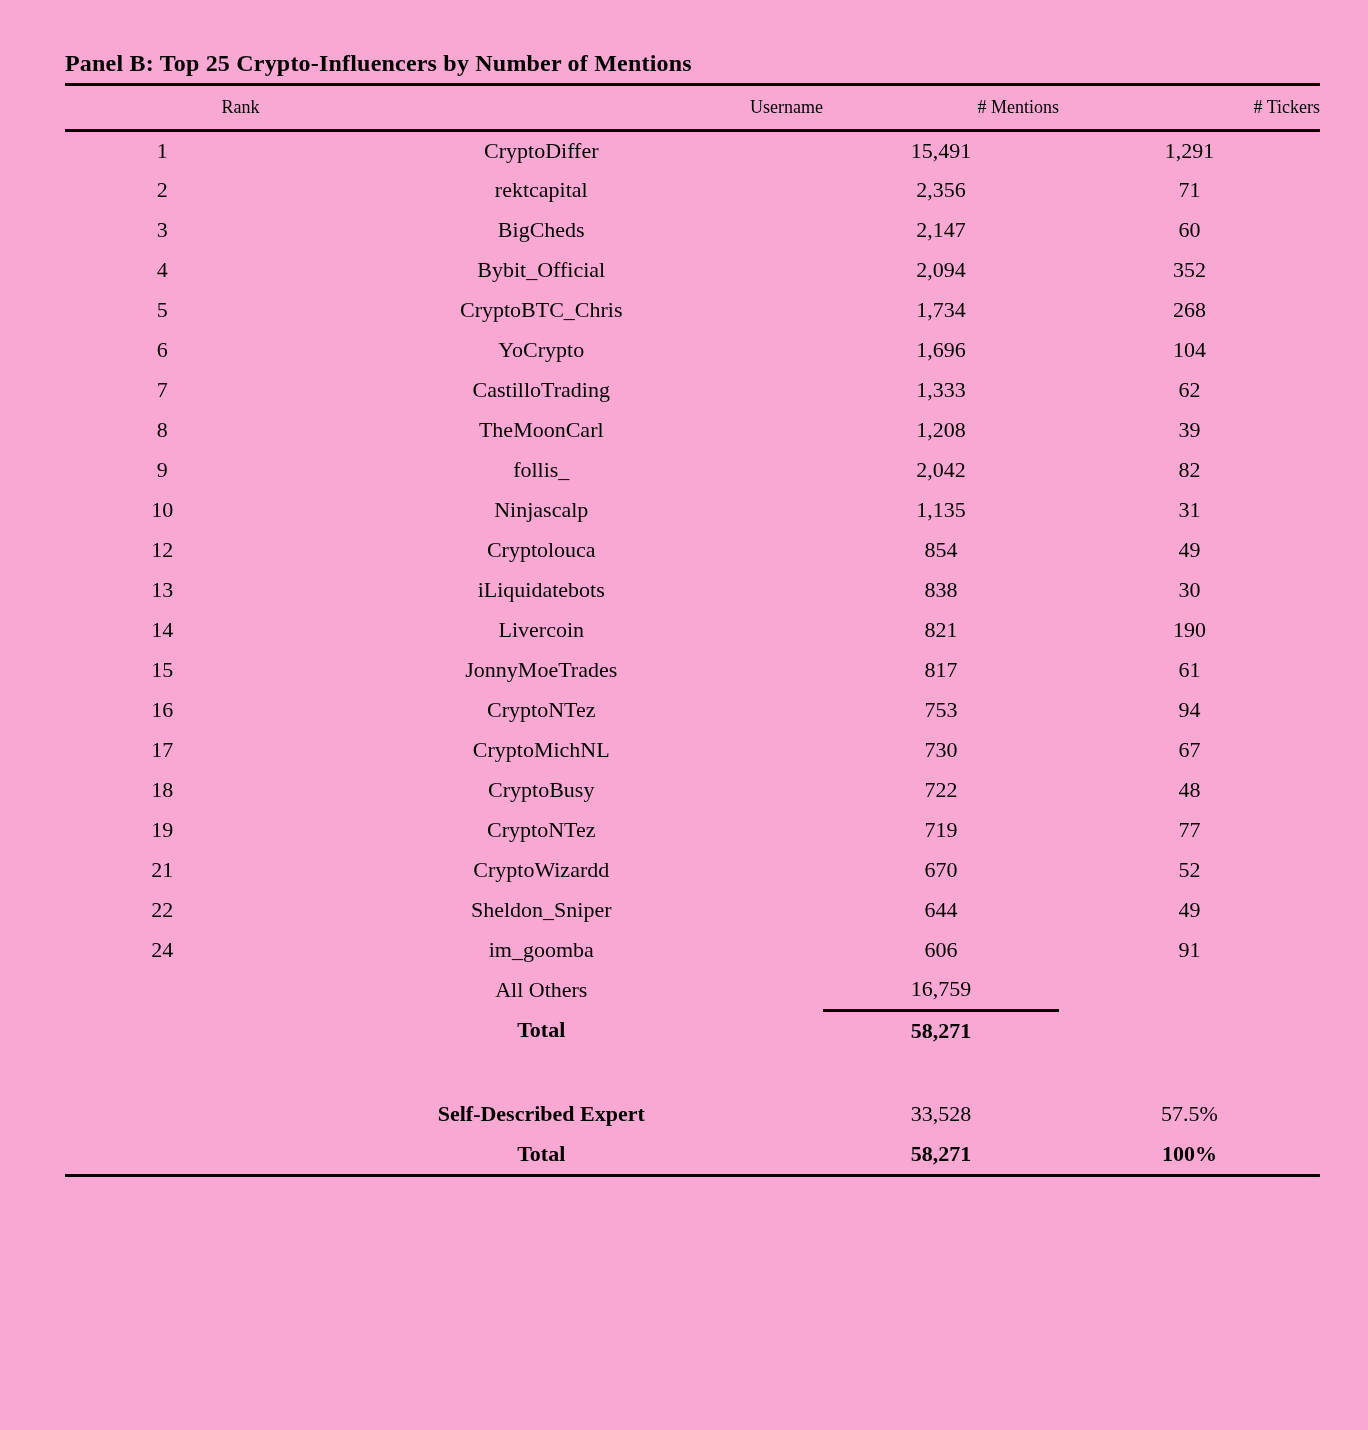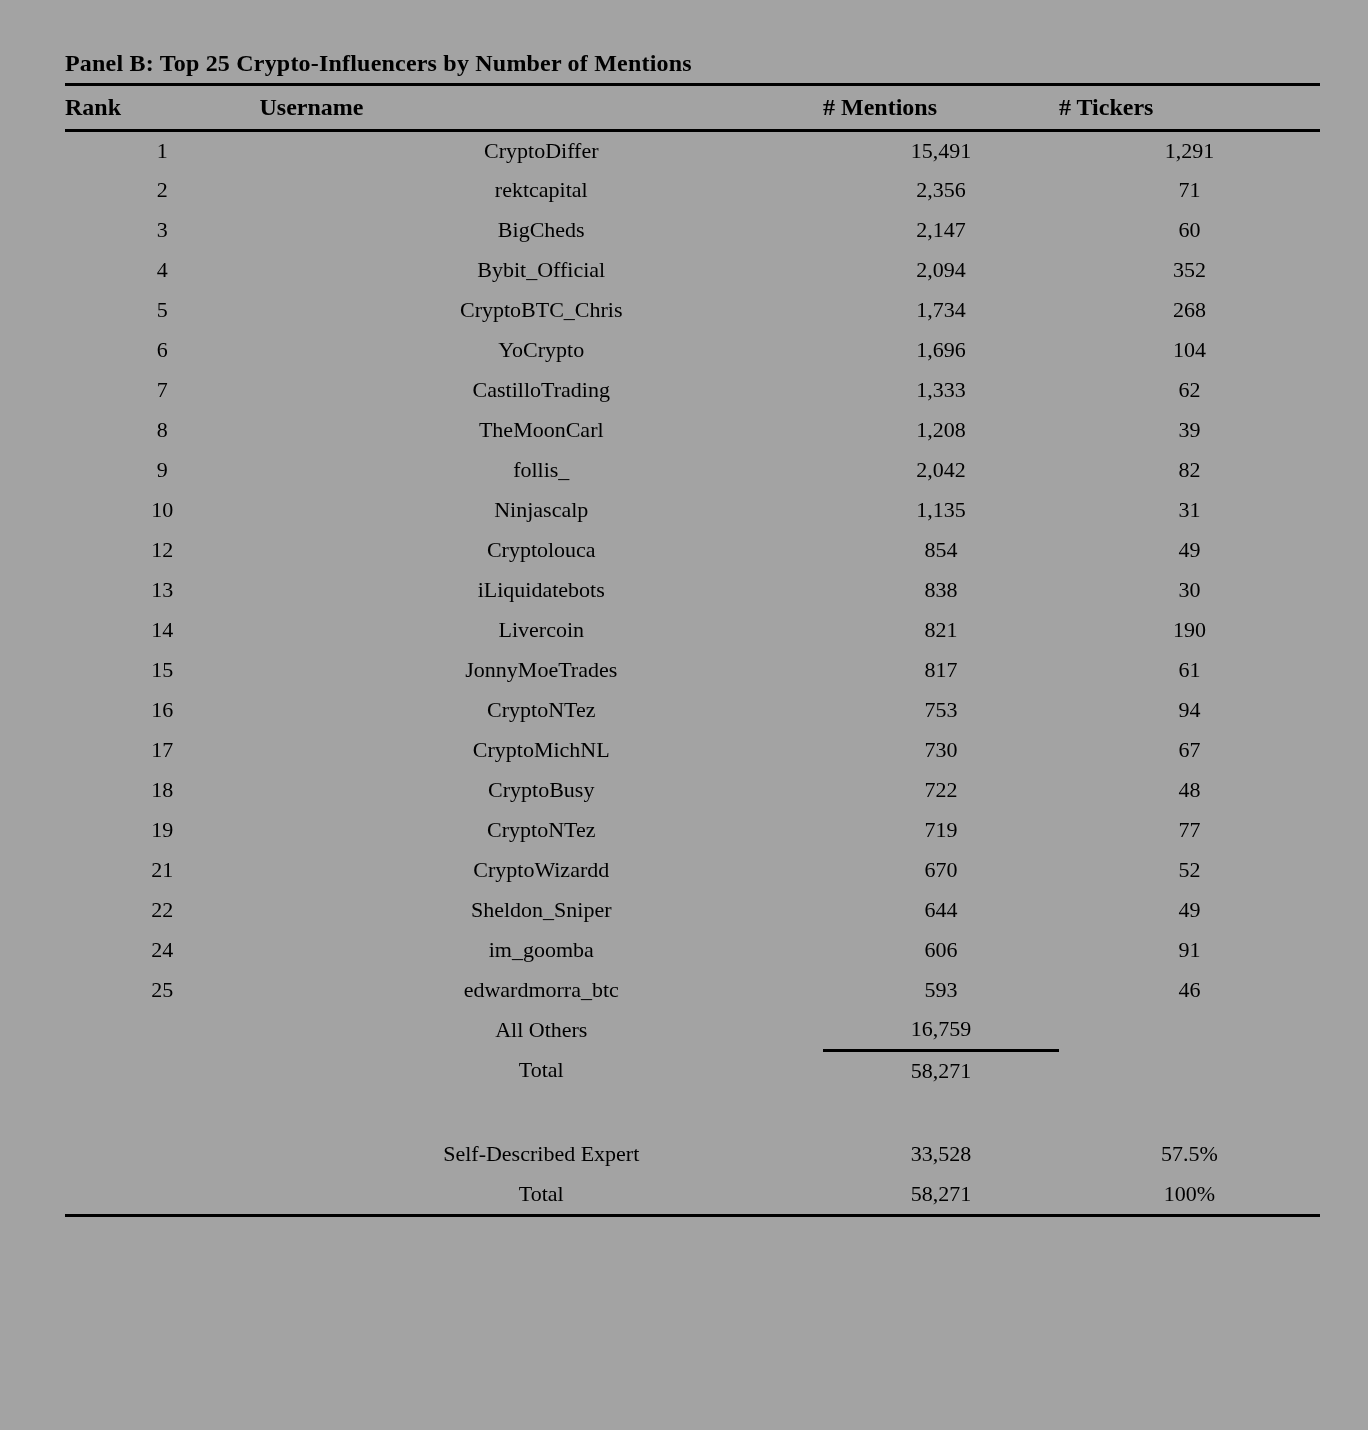--- a/index.html
+++ b/index.html
@@ -9,21 +9,21 @@
     height: 1430px;
     font-family: "Liberation Serif", "DejaVu Serif", serif;
     color: #000000;
     position: relative;
   }
   .page {
     position: absolute;
     left: 0; top: 0;
     width: 1368px;
     height: 1430px;
-    background: #a3a3a3;
+    background: #f9a8d4;
     padding-left: 44px;
   }
   .table-wrap {
     position: absolute;
     left: 65px;
     top: 50px;
     width: 1255px;
   }
   .panel-title {
     font-size: 24px;
@@ -35,34 +35,34 @@
   table.panel-table {
     width: 100%;
     border-collapse: collapse;
     table-layout: fixed;
   }
   col.c-rank    { width: 15.5%; }
   col.c-user    { width: 44.9%; }
   col.c-ment    { width: 18.8%; }
   col.c-tick    { width: 20.8%; }
   thead th {
-    font-size: 24px;
-    font-weight: bold;
-    text-align: left;
+    font-size: 18px;
+    font-weight: normal;
+    text-align: right;
     height: 44px;
     vertical-align: middle;
     border-bottom: 3px solid #000000;
   }
   td {
     font-size: 22px;
     text-align: center;
     height: 40px;
     vertical-align: middle;
   }
-  tr.bold td, td.bold { font-weight: normal; text-align: center; }
+  tr.bold td, td.bold { font-weight: bold; text-align: center; }
   td.sumline { border-bottom: 3px solid #000000; }
   tr.spacer td { height: 44px; border: none; }
   .bottom-rule {
     border-bottom: 3px solid #000000;
   }
 </style>
 </head>
 <body>
 
 <div class="page">
@@ -206,26 +206,20 @@
             <td>Sheldon_Sniper</td>
             <td>644</td>
             <td>49</td>
           </tr>
           <tr>
             <td>24</td>
             <td>im_goomba</td>
             <td>606</td>
             <td>91</td>
           </tr>
-          <tr>
-            <td>25</td>
-            <td>edwardmorra_btc</td>
-            <td>593</td>
-            <td>46</td>
-          </tr>
         </tbody>
 
       <tbody>
         <tr>
           <td></td>
           <td>All Others</td>
           <td class="sumline">16,759</td>
           <td></td>
         </tr>
         <tr class="bold">

